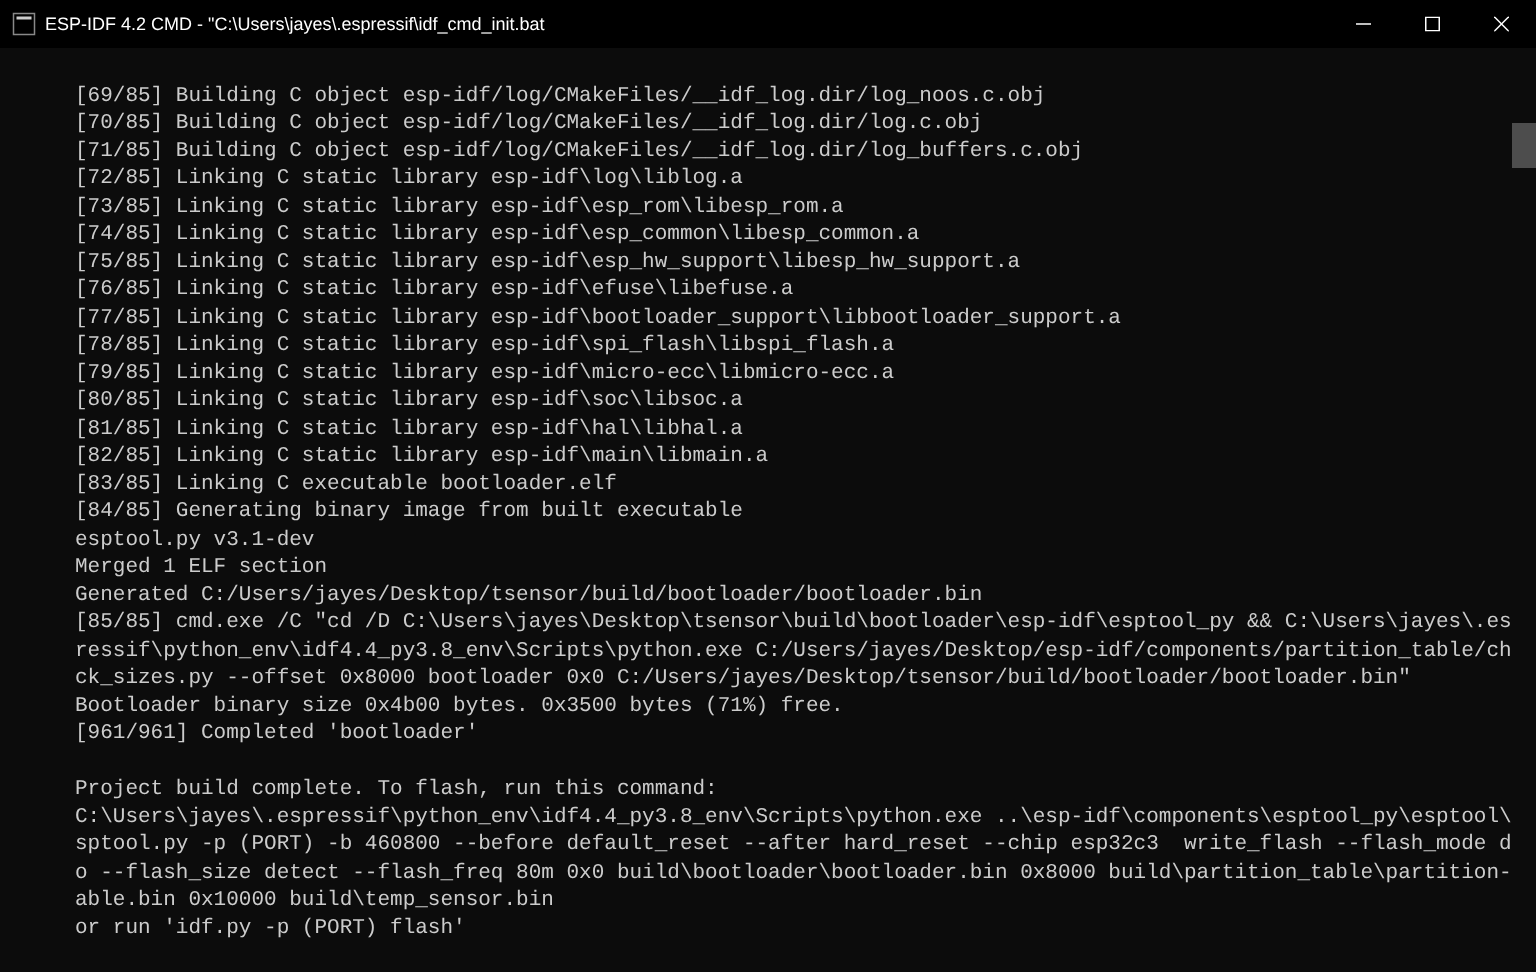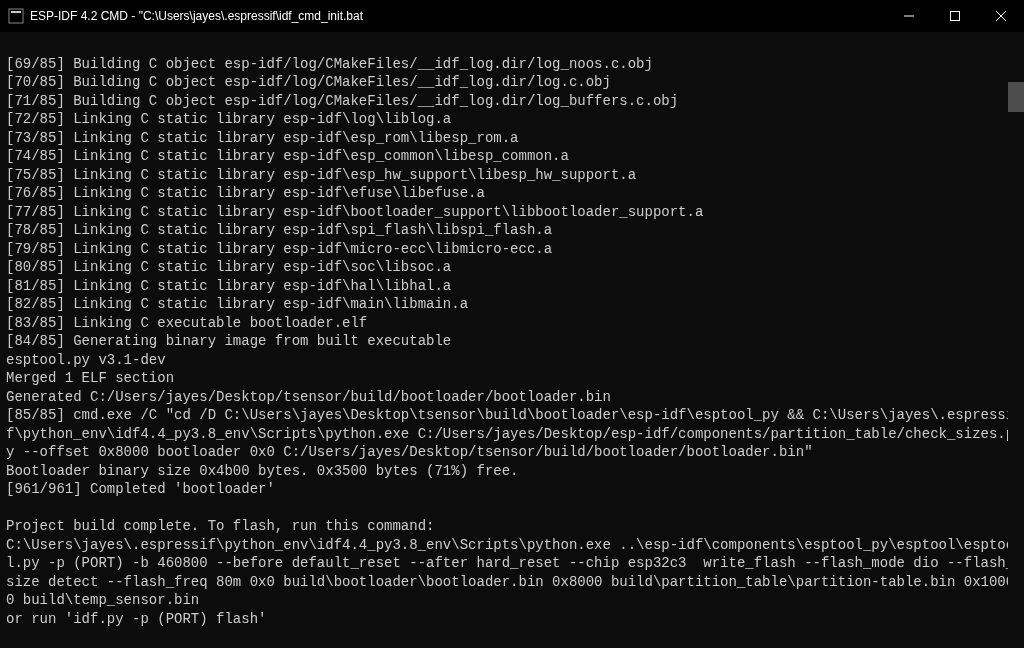--- a/index.html
+++ b/index.html
@@ -60,20 +60,21 @@
       font-size: 14px;
       line-height: 18.5px;
       padding: 4px 6px;
       overflow-y: auto;
       white-space: pre-wrap;
       word-break: break-all;
       position: relative;
     }
     .terminal-line {
       display: block;
+      margin-left: 44px;
     }
     @keyframes blink {
       50% { opacity: 0; }
     }
     .scrollbar {
       position: absolute;
       right: 0;
       top: 32px;
       width: 16px;
       height: calc(100% - 32px);

